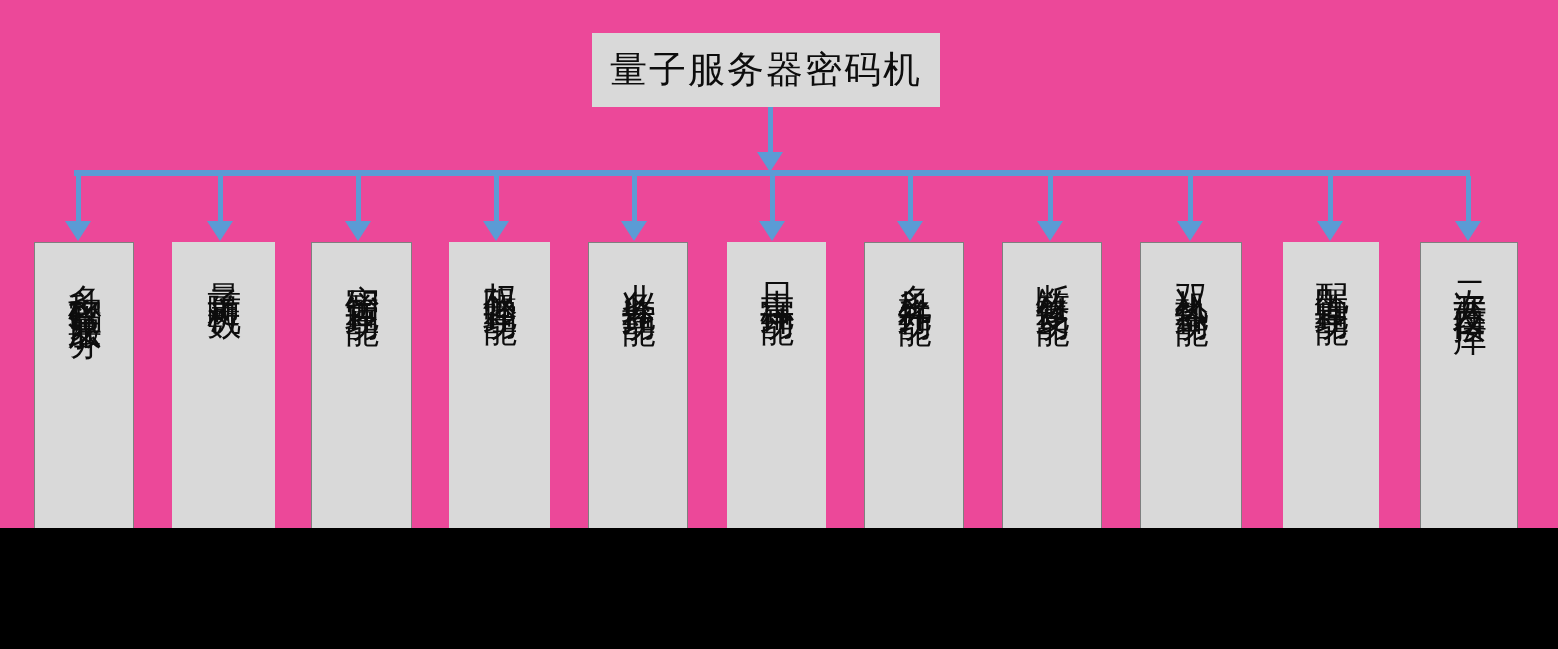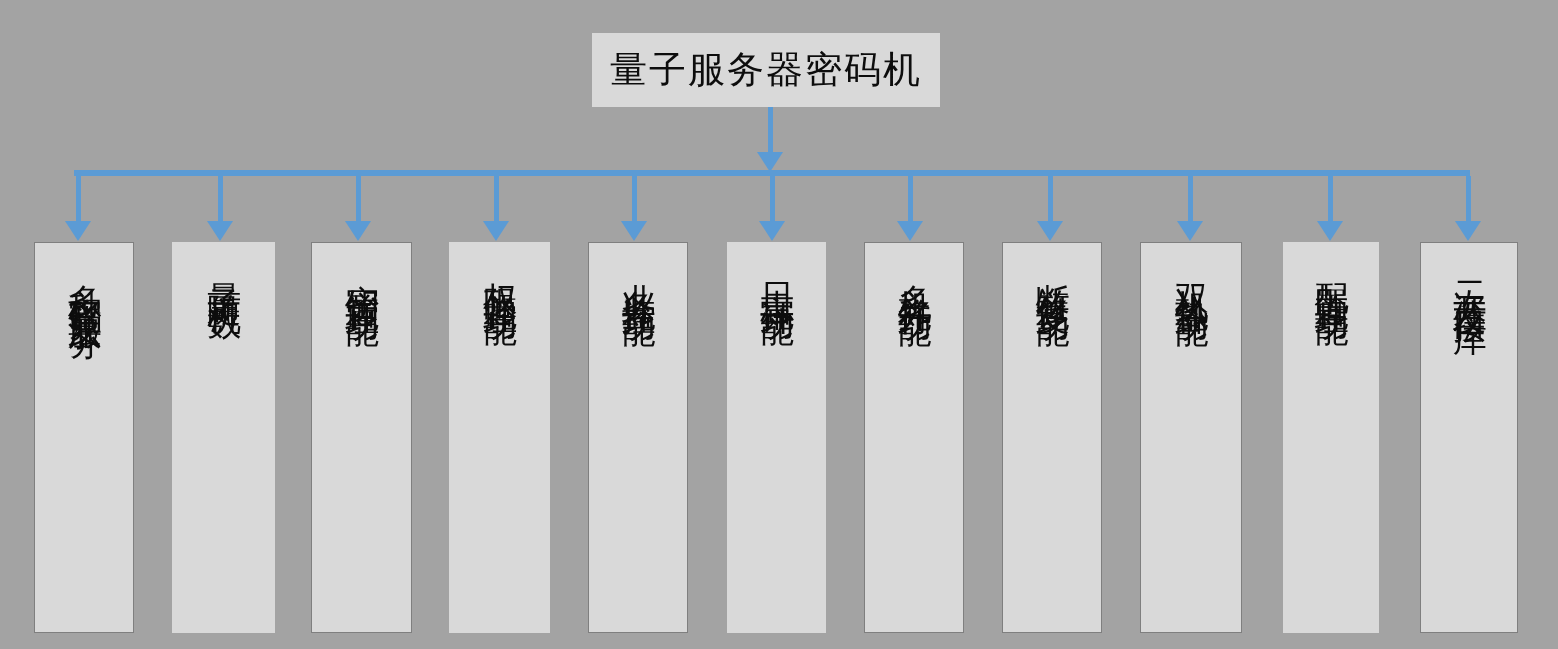--- a/index.html
+++ b/index.html
@@ -7,22 +7,22 @@
     margin: 0;
     padding: 0;
     background: #000000;
   }
   body {
     font-family: "Liberation Serif", "DejaVu Serif", serif;
   }
   #canvas {
     position: relative;
     width: 1558px;
-    height: 649px;
-    background: #a3a3a3;
+    height: 528px;
+    background: #ec4899;
     overflow: hidden;
   }
 
   
   .node {
     position: absolute;
     background: #D9D9D9;
     box-sizing: border-box;
     display: flex;
     align-items: flex-start;

